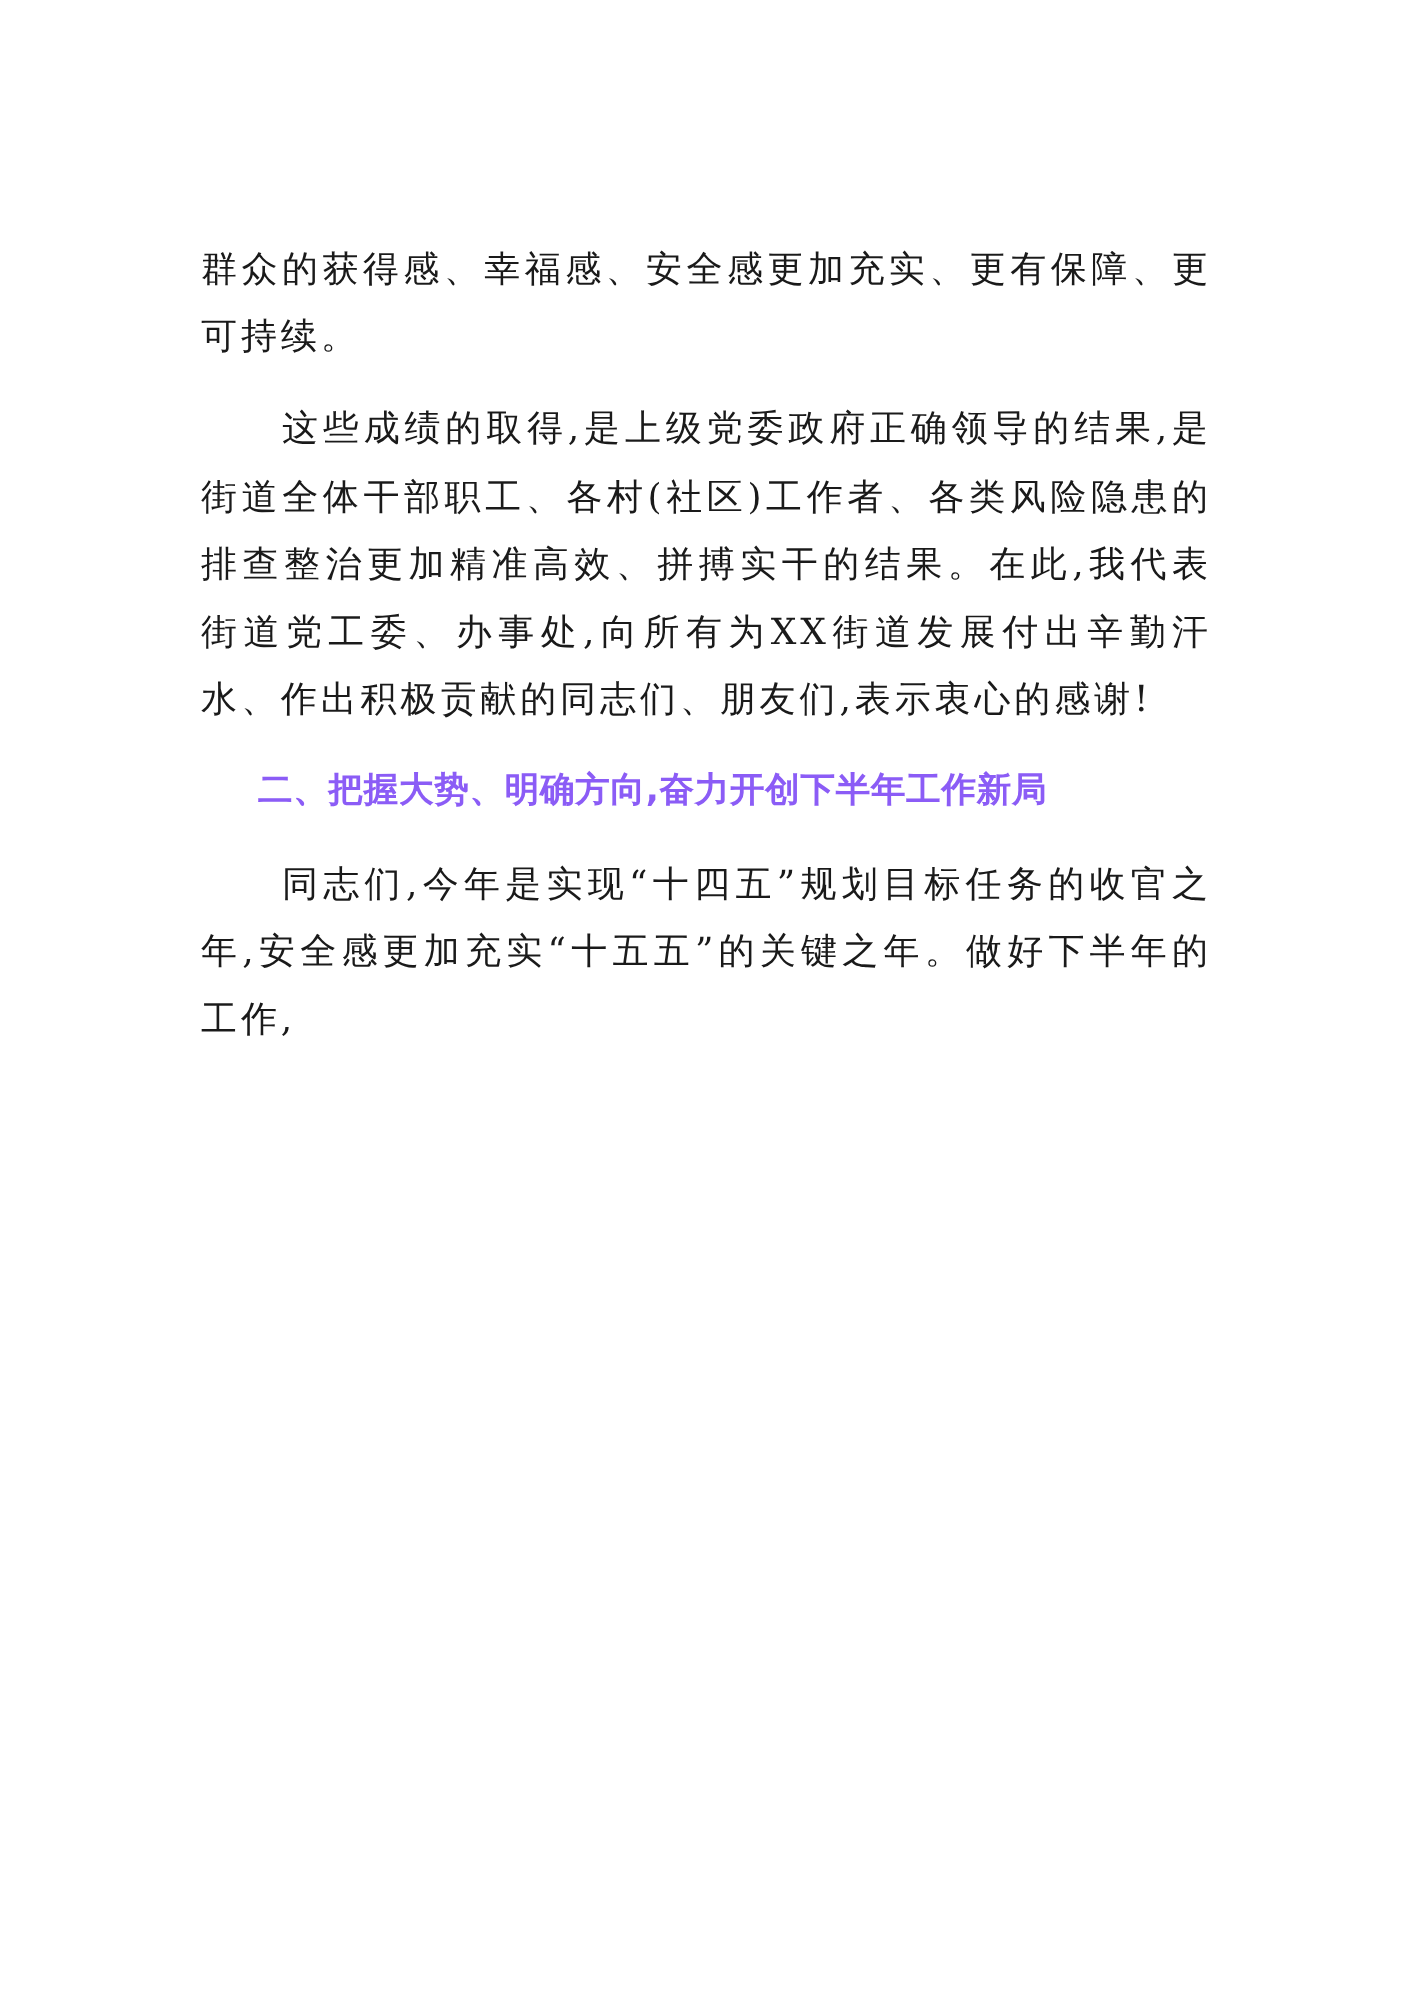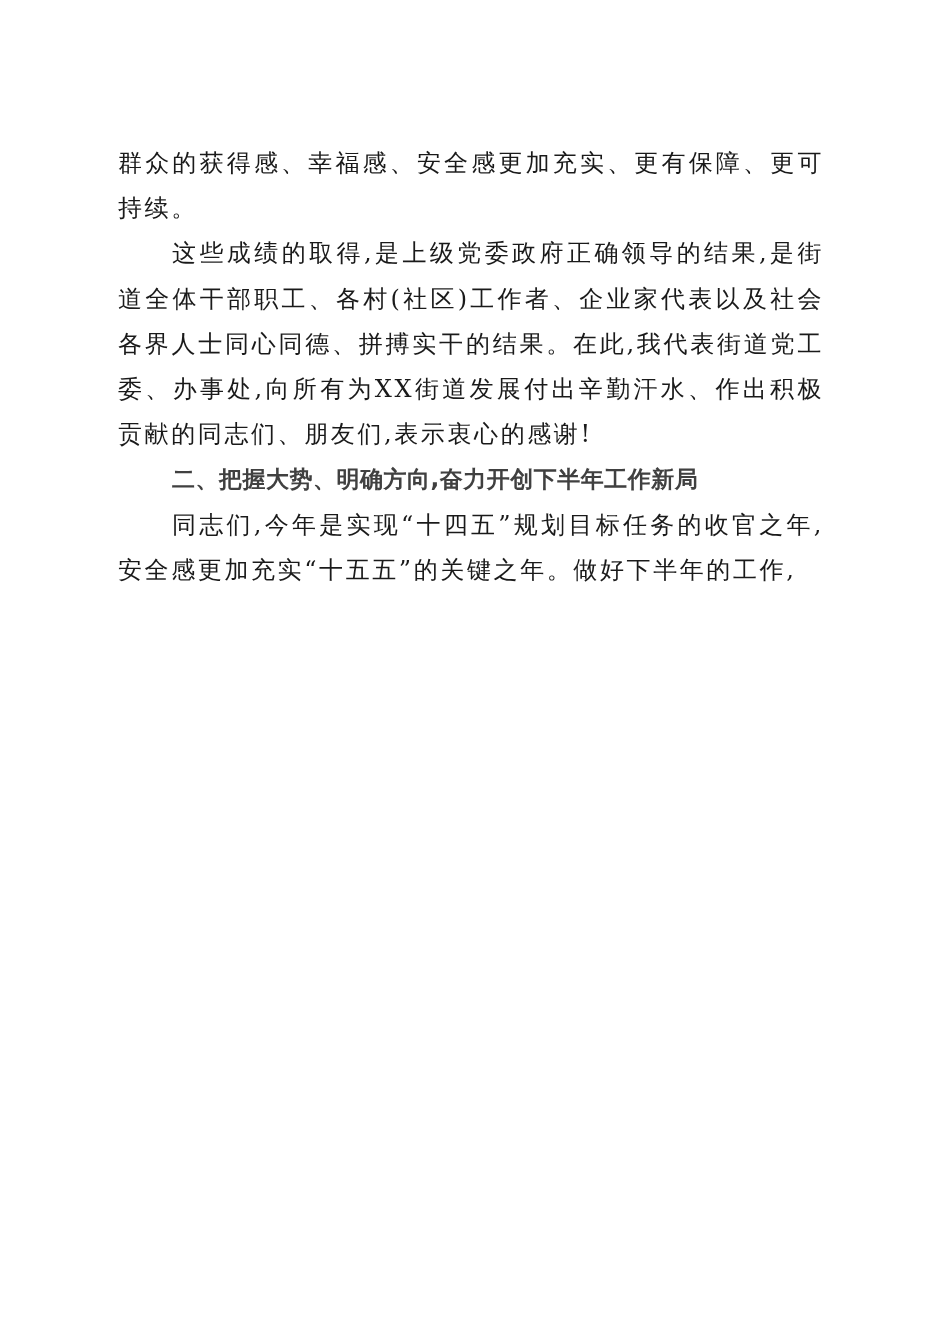--- a/index.html
+++ b/index.html
@@ -8,38 +8,38 @@
     position: absolute;
     left: 118px;
     top: 141px;
     width: 706px;
     font-family: "DejaVu Serif", "Liberation Serif", serif;
     font-size: 24px;
     color: #1a1a1a;
     line-height: 45.2px;
   }
   .para {
-    margin: 0;
+    margin: 16px;
     text-indent: 54px;
     text-align: justify;
     text-align-last: left;
     letter-spacing: 2.6px;
   }
   .para.noindent { text-indent: 0; }
   .heading {
     margin: 0;
     text-indent: 54px;
     font-family: "DejaVu Sans", "Liberation Sans", sans-serif;
     font-weight: bold;
     font-size: 23px;
     letter-spacing: 0.5px;
-    color: #404040;
+    color: #8b5cf6;
   }
 </style>
 </head>
 <body>
 
 <div class="page">
   <p class="para noindent">群众的获得感、幸福感、安全感更加充实、更有保障、更可持续。</p>
-  <p class="para">这些成绩的取得,是上级党委政府正确领导的结果,是街道全体干部职工、各村(社区)工作者、企业家代表以及社会各界人士同心同德、拼搏实干的结果。在此,我代表街道党工委、办事处,向所有为XX街道发展付出辛勤汗水、作出积极贡献的同志们、朋友们,表示衷心的感谢!</p>
+  <p class="para">这些成绩的取得,是上级党委政府正确领导的结果,是街道全体干部职工、各村(社区)工作者、各类风险隐患的排查整治更加精准高效、拼搏实干的结果。在此,我代表街道党工委、办事处,向所有为XX街道发展付出辛勤汗水、作出积极贡献的同志们、朋友们,表示衷心的感谢!</p>
   <p class="heading">二、把握大势、明确方向,奋力开创下半年工作新局</p>
   <p class="para">同志们,今年是实现“十四五”规划目标任务的收官之年,安全感更加充实“十五五”的关键之年。做好下半年的工作,</p>
 </div>
 
 </body></html>

